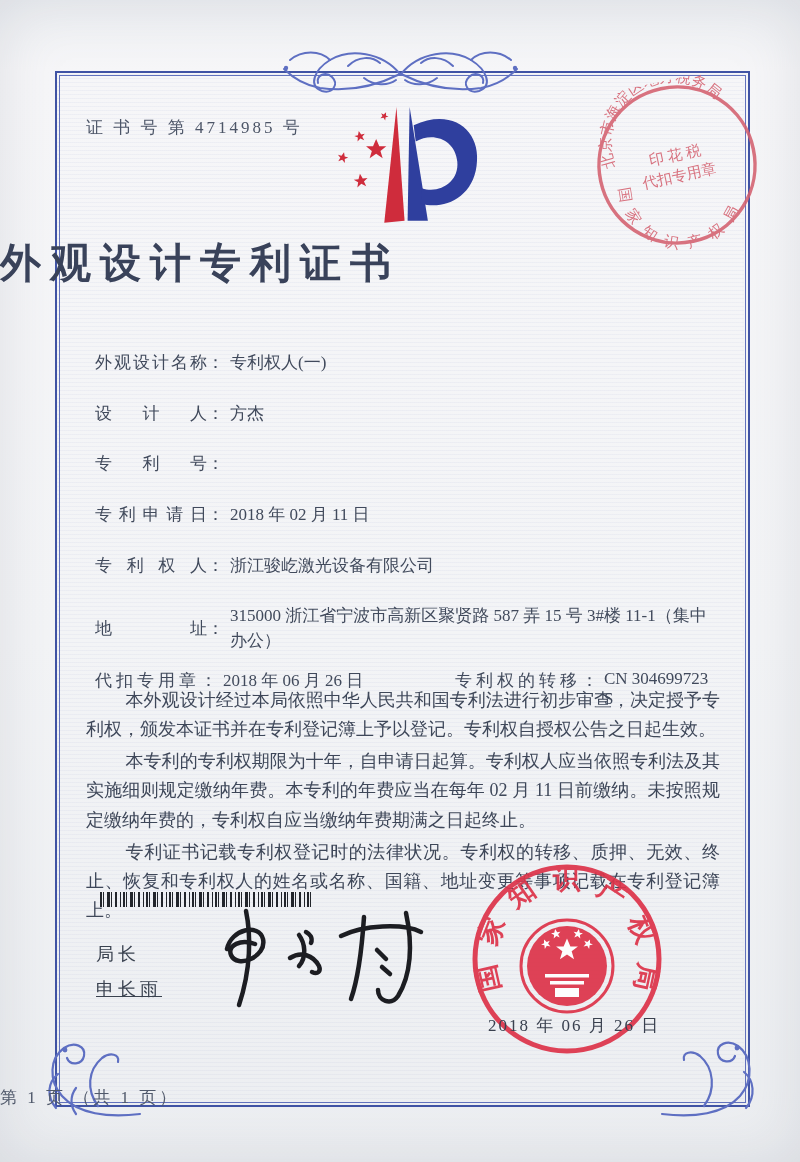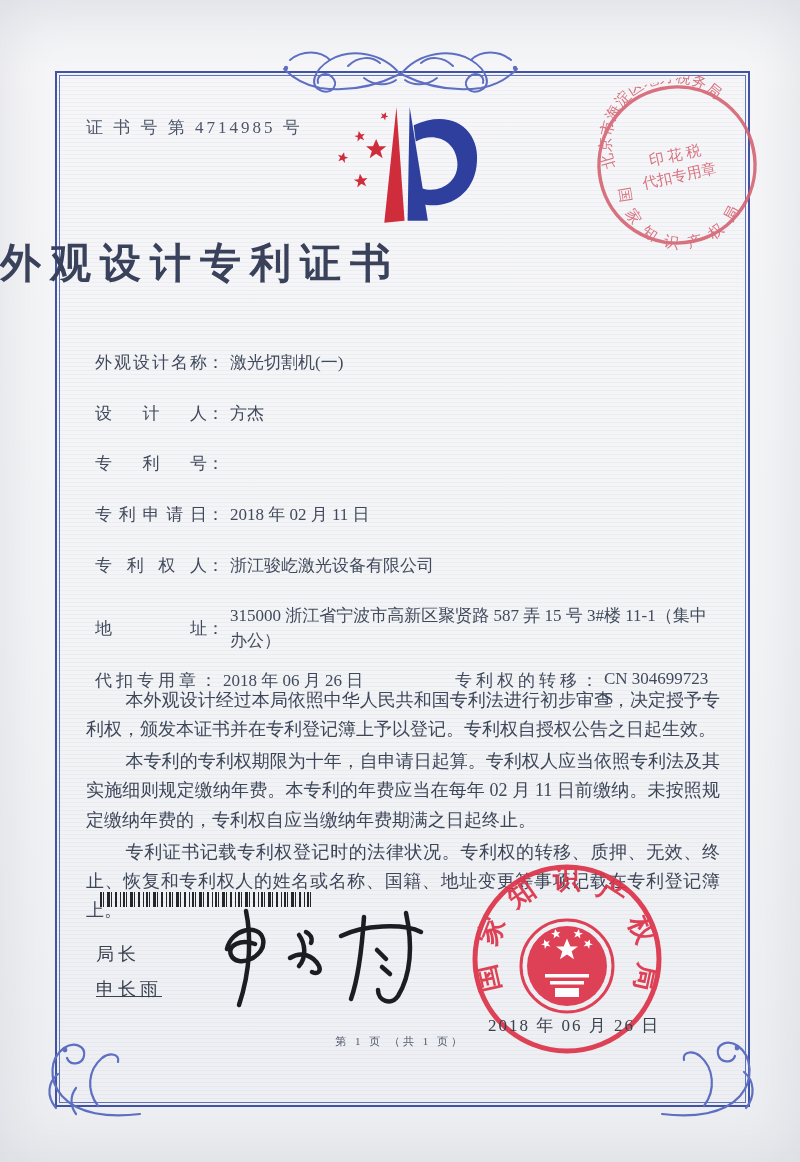--- a/index.html
+++ b/index.html
@@ -66,22 +66,22 @@
   }
   .signer-role{position:absolute;left:96px;top:942px;font-size:18px;letter-spacing:4px;color:#39414f;}
   .signer-name{position:absolute;left:96px;top:977px;font-size:18px;letter-spacing:4px;color:#39414f;text-decoration:underline;}
   .signature{position:absolute;left:205px;top:905px;width:240px;height:108px;z-index:4;}
   .seal{position:absolute;left:468px;top:860px;width:198px;height:198px;z-index:2;opacity:.92;}
   .seal-date{
     position:absolute;left:488px;top:1014px;font-size:17px;letter-spacing:2px;
     color:#39404f;z-index:4;
   }
   .footer{
-    position:absolute;left:0;right:0;top:1034px;text-align:center;
-    font-size:11px;letter-spacing:3px;color:#50596b;
+    position:absolute;left:0;right:0;top:1086px;
+    font-size:17px;letter-spacing:3px;color:#50596b;
   }
   .flourish-top{position:absolute;left:278px;top:42px;width:245px;height:60px;}
   .flourish-bl{position:absolute;left:36px;top:1034px;width:108px;height:88px;}
   .flourish-br{position:absolute;left:658px;top:1030px;width:110px;height:92px;}
 </style>
 </head>
 <body>
 
 <div class="page">
 
@@ -152,21 +152,21 @@
     <text x="85" y="101" text-anchor="middle" font-size="15" fill="#d4606f">代扣专用章</text>
   </svg>
 
   <div class="title">外观设计专利证书</div>
 
   <div class="fields">
 
     <div class="f-row">
       <span class="f-label">外观设计名称</span>
         <span class="f-colon">：</span>
-        <span class="f-value">激光切割机(一)</span>
+        <span class="f-value">专利权人(一)</span>
     </div>
 
     <div class="f-row">
       <span class="f-label">设计人</span>
         <span class="f-colon">：</span>
         <span class="f-value">方杰</span>
     </div>
 
     <div class="f-row">
       <span class="f-label">专利号</span>

